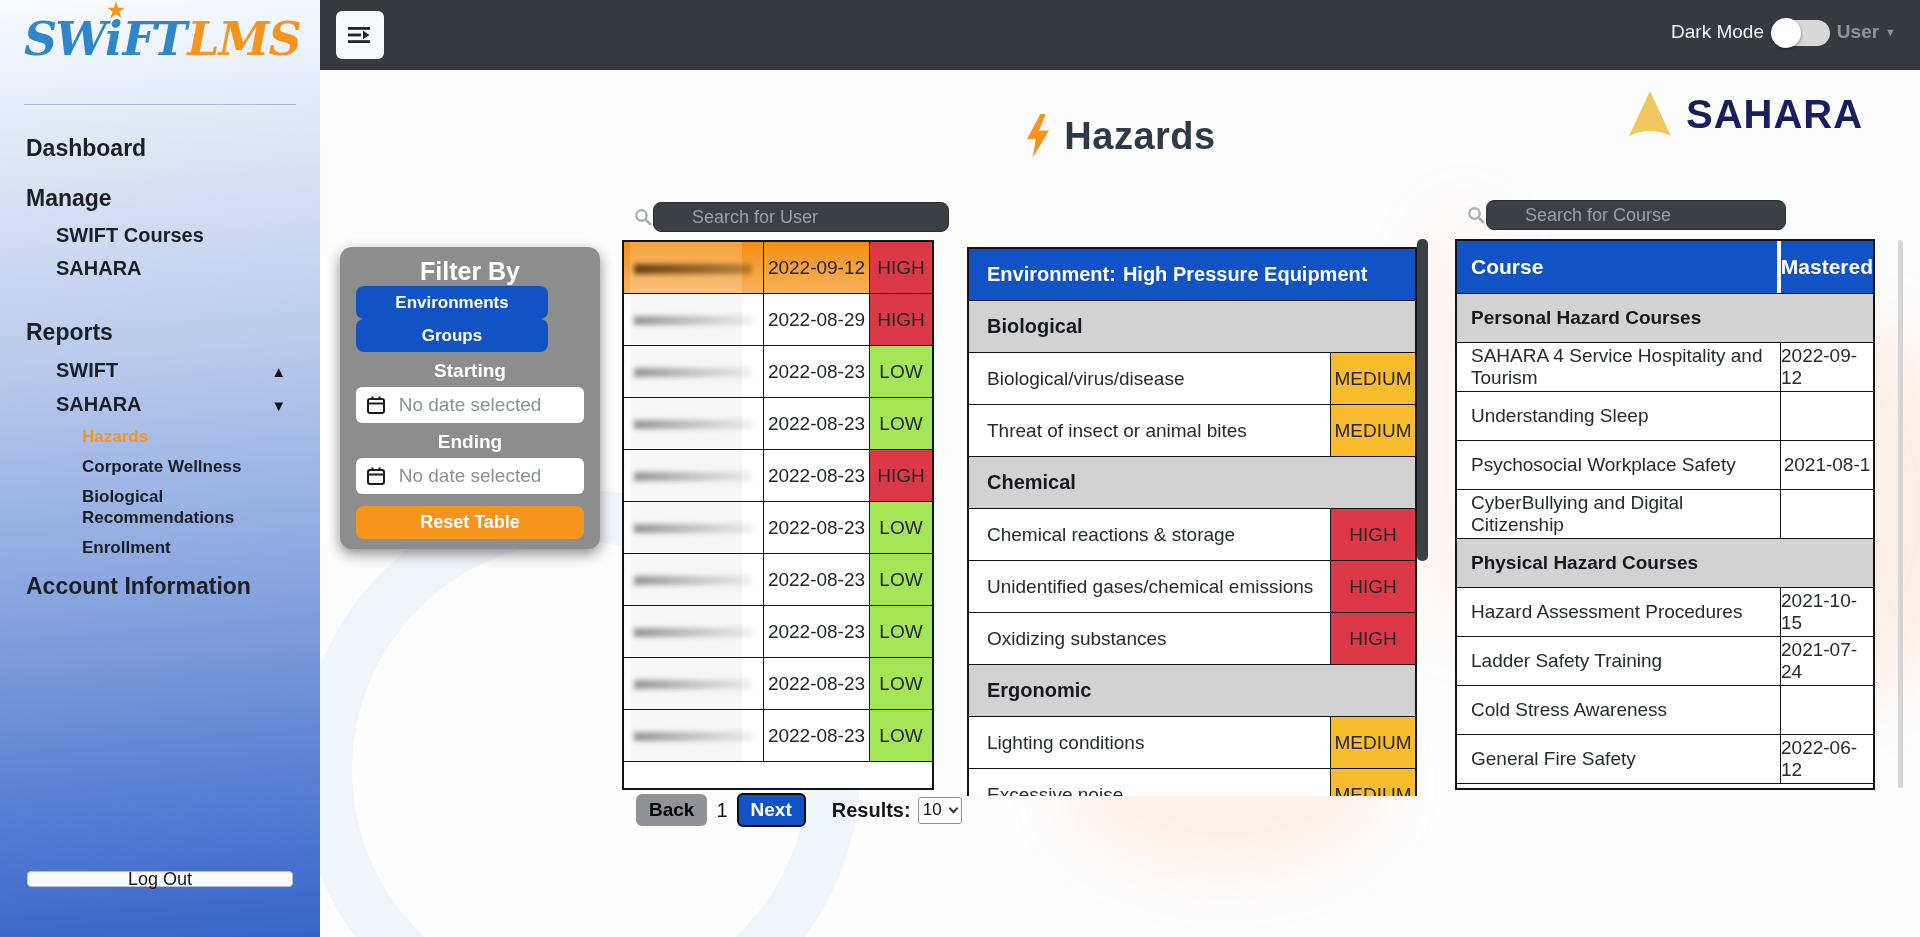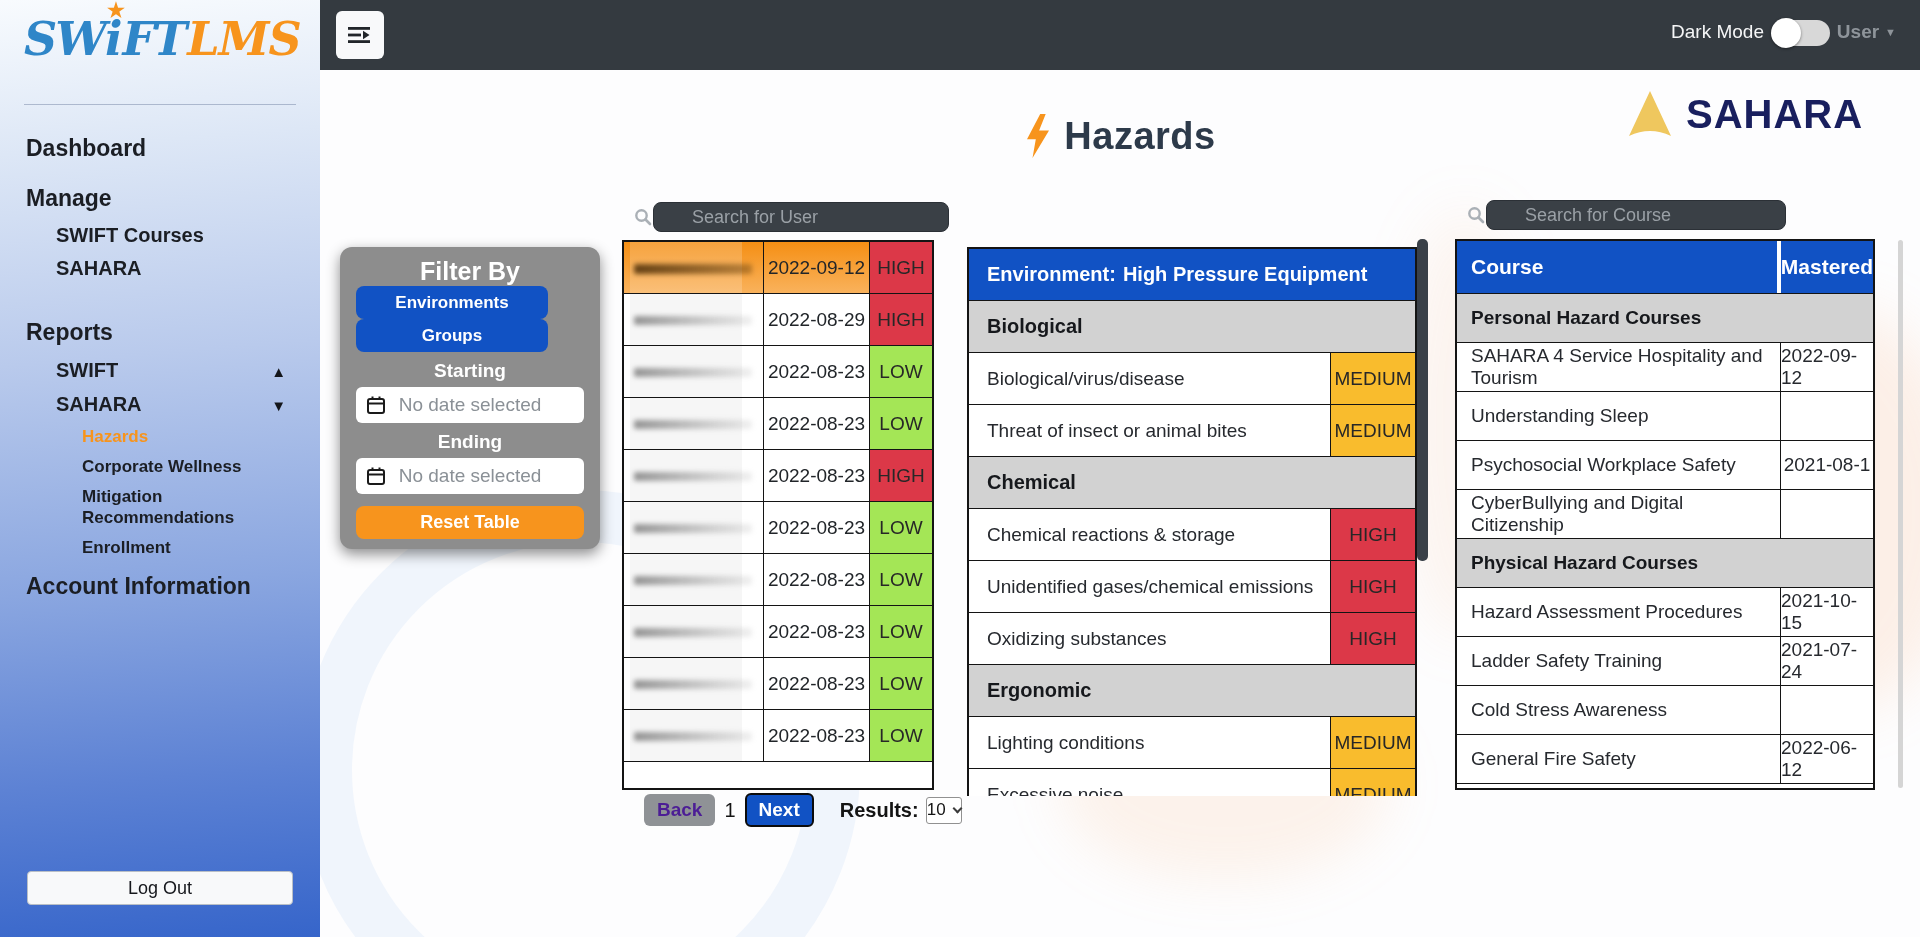--- a/index.html
+++ b/index.html
@@ -28,21 +28,21 @@
   .nav-item[data-key="swift-courses"]{margin-top:11px;}
   .nav-item[data-key="sahara-manage"]{margin-top:9px;}
   .nav-item[data-key="reports"]{margin-top:38px;}
   .nav-item[data-key="swift-report"]{margin-top:12px;}
   .nav-item[data-key="sahara-report"]{margin-top:10px;}
   .nav-item[data-key="hazards"]{margin-top:10px;}
   .nav-item[data-key="corporate-wellness"]{margin-top:9px;}
   .nav-item[data-key="mitigation"]{margin-top:9px; width:290px;}
   .nav-item[data-key="enrollment"]{margin-top:9px;}
   .nav-item[data-key="account-info"]{margin-top:14px;}
-  .logout { position:absolute; left:27px; top:871px; width:266px; height:34px; background:#f8f9fa;
+  .logout { position:absolute; left:27px; top:871px; width:266px; height:16px; background:#f8f9fa;
     border:1px solid #b9bfc6; border-radius:4px; font-size:18px; color:#15171c; display:flex;
     align-items:center; justify-content:center; cursor:pointer;}
 
   
   .topbar { position:absolute; left:320px; top:0; width:1600px; height:70px; background:#343a40; z-index:4;}
   .menu-btn { position:absolute; left:16px; top:11px; width:48px; height:48px; background:#f8f9fa;
     border-radius:6px; display:flex; align-items:center; justify-content:center; cursor:pointer;}
   .dm-label { position:absolute; right:156px; top:21px; color:#f5f6f7; font-size:19px; }
   .switch { position:absolute; right:90px; top:20px; width:58px; height:26px; background:#d8d8d8;
     border-radius:13px; cursor:pointer;}
@@ -105,21 +105,21 @@
   .u-date { width:106px; border-right:1px solid #141414; display:flex; align-items:center; justify-content:center;
     font-size:19px; color:#212529;}
   .u-badge { flex:1;}
   .badge { display:flex; align-items:center; justify-content:center; font-size:19px; color:#272727; height:100%;}
   .lvl-HIGH { background:#dc3848;}
   .lvl-MEDIUM { background:#f9bc2d;}
   .lvl-LOW { background:#a4e656;}
 
   
   .pagination { position:absolute; left:302px; top:723px; width:340px; display:flex; align-items:center; z-index:2;}
-  .pg-back { margin-left:22px; padding:5px 13px; background:#8f9296; border-radius:6px; color:#4c1d95;
+  .pg-back { margin-left:14px; padding:5px 13px; background:#8f9296; border-radius:6px; color:#000000;
     font-weight:700; font-size:19px; cursor:pointer;}
   .pg-num { margin-left:9px; font-size:20px; color:#141414;}
   .pg-next { margin-left:9px; padding:4px 12px; background:#1152c4; border:2px solid #0c0c0c; border-radius:6px;
     color:#fff; font-weight:700; font-size:19px; cursor:pointer;}
   .pg-results { margin-left:26px; font-size:20px; font-weight:700; color:#141414;}
   .pg-select { margin-left:7px; width:52px; height:27px; background:#fff; border:1px solid #919191; border-radius:3px;
     display:flex; align-items:center; justify-content:center; gap:8px; font-size:17px; color:#141414; cursor:pointer;}
   .chev { width:7px; height:7px; border-right:2px solid #3c3c3c; border-bottom:2px solid #3c3c3c;
     transform:rotate(45deg); margin-top:-4px;}
 
@@ -169,21 +169,21 @@
     <div class="nav" id="nav">
         <div class="nav-item lvl0" data-key="dashboard"><span>Dashboard</span></div>
         <div class="nav-item lvl0" data-key="manage"><span>Manage</span></div>
         <div class="nav-item lvl1" data-key="swift-courses"><span>SWIFT Courses</span></div>
         <div class="nav-item lvl1" data-key="sahara-manage"><span>SAHARA</span></div>
         <div class="nav-item lvl0" data-key="reports"><span>Reports</span></div>
         <div class="nav-item lvl1" data-key="swift-report"><span>SWIFT</span><span class="arrow">▲</span></div>
         <div class="nav-item lvl1" data-key="sahara-report"><span>SAHARA</span><span class="arrow">▼</span></div>
         <div class="nav-item lvl2 active" data-key="hazards"><span>Hazards</span></div>
         <div class="nav-item lvl2" data-key="corporate-wellness"><span>Corporate Wellness</span></div>
-        <div class="nav-item lvl2" data-key="mitigation"><span>Mitigation Recommendations</span></div>
+        <div class="nav-item lvl2" data-key="mitigation"><span>Biological Recommendations</span></div>
         <div class="nav-item lvl2" data-key="enrollment"><span>Enrollment</span></div>
         <div class="nav-item lvl0" data-key="account-info"><span>Account Information</span></div>
       </div>
     <div class="logout">Log Out</div>
   </div>
 
   <div class="topbar">
     <div class="menu-btn">
       <svg width="26" height="22" viewBox="0 0 26 22">
         <rect x="1" y="3" width="22" height="2.8" fill="#212529"></rect>

